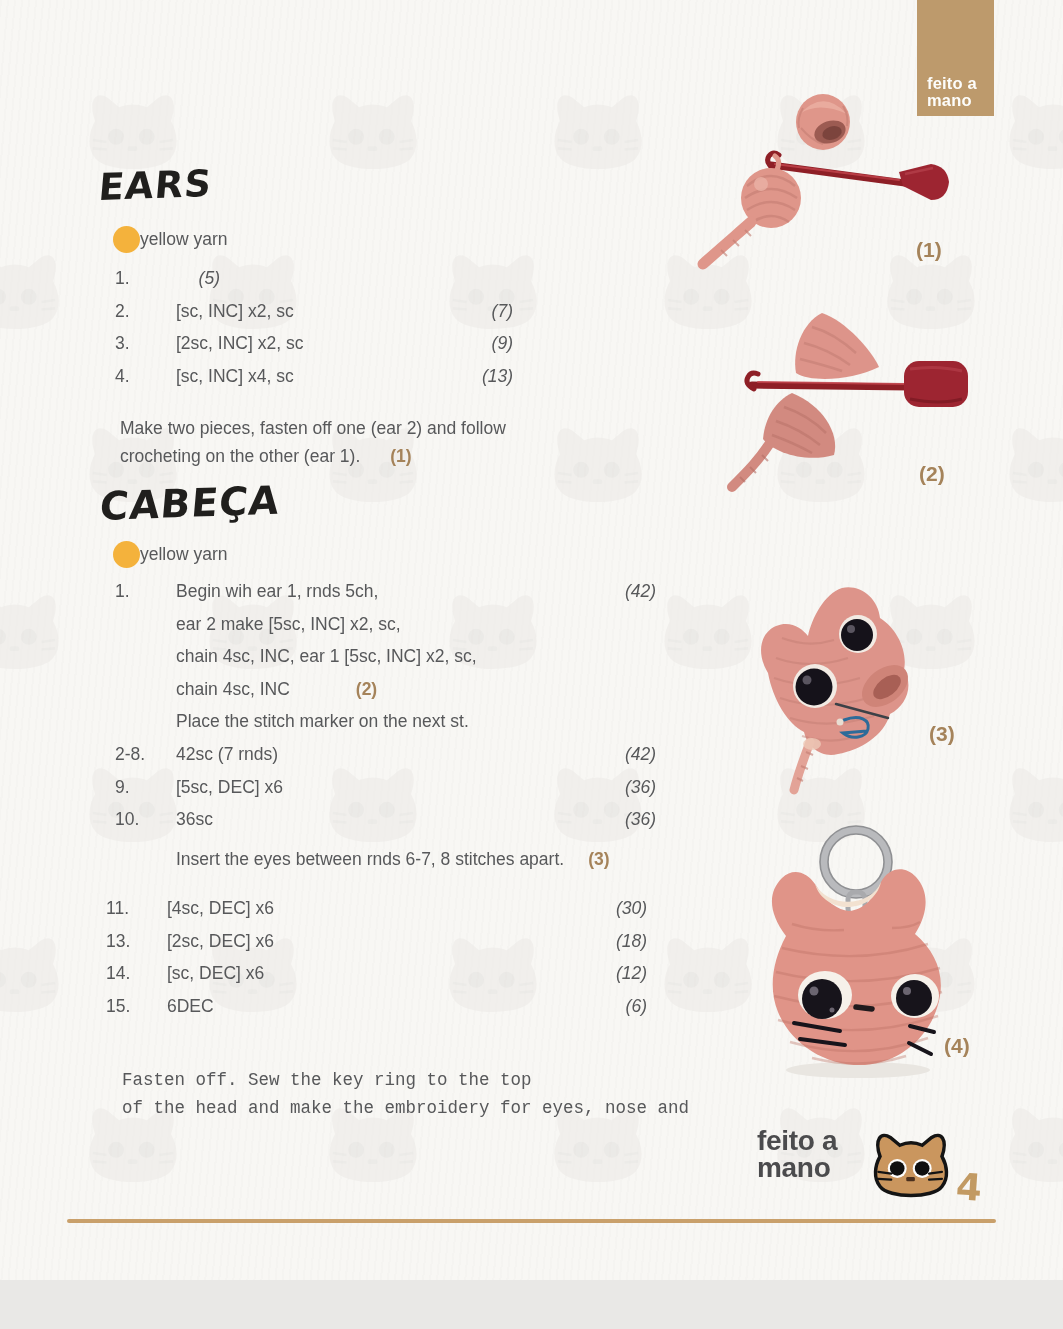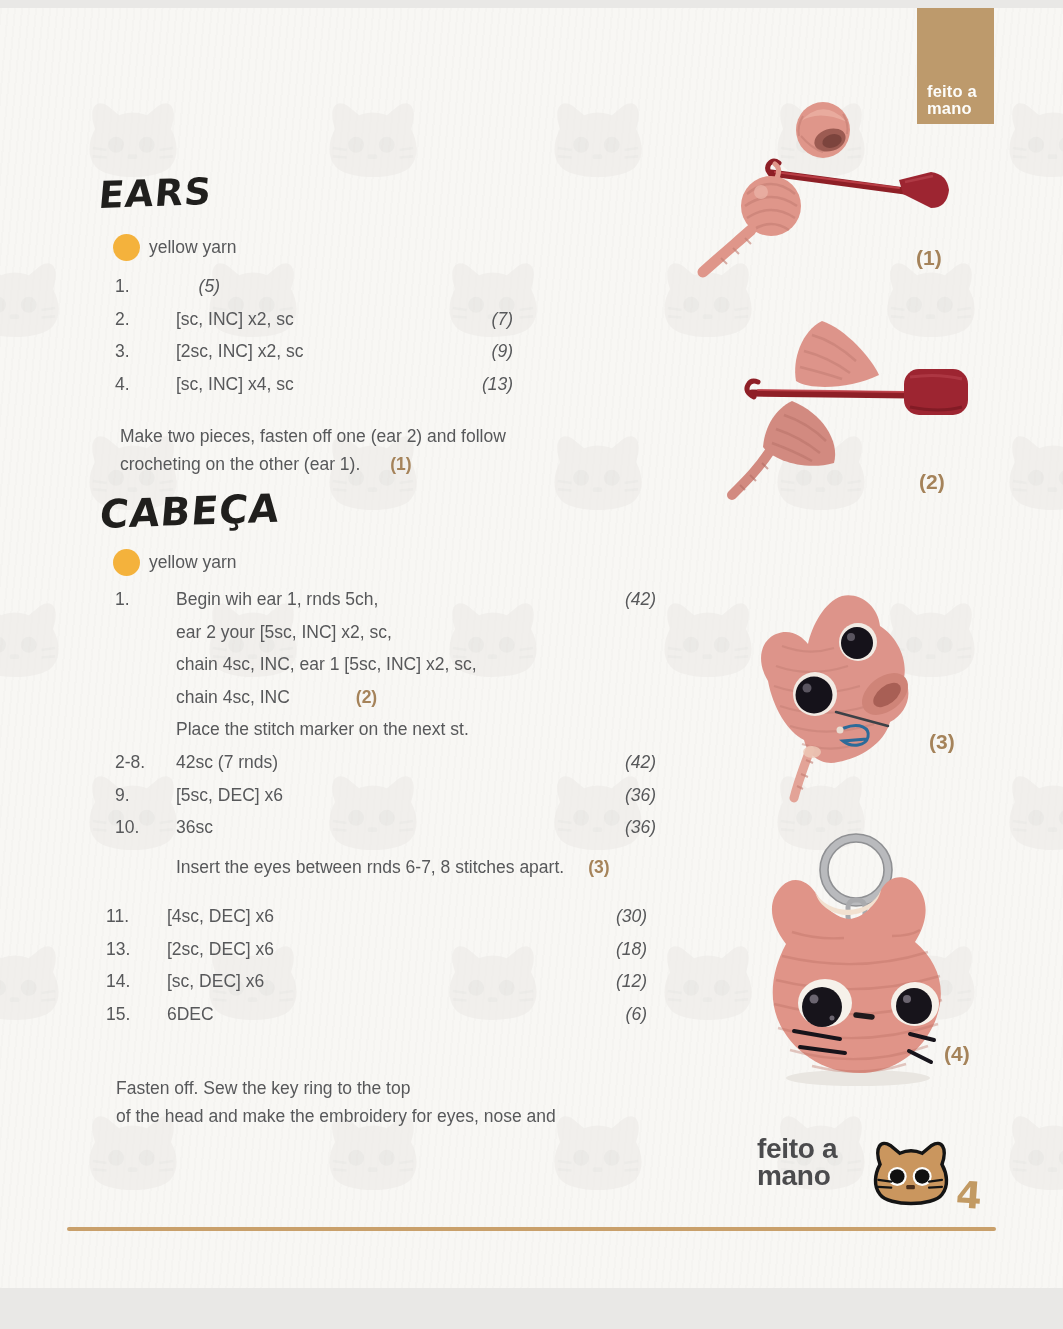--- a/index.html
+++ b/index.html
@@ -1,18 +1,18 @@
 <!DOCTYPE html>
 <html><head>
 <meta charset="utf-8">
 <style>
   * { margin:0; padding:0; box-sizing:border-box; }
   html,body { background:#e9e8e6; }
   #page {
-    position:relative; width:1063px; height:1280px; margin:8px auto;
+    position:relative; width:1063px; height:1280px; margin:0 auto;
     background:#f8f7f4;
     background-image:
       repeating-linear-gradient(95deg, rgba(0,0,0,0.012) 0 2px, transparent 2px 7px),
       repeating-linear-gradient(5deg, rgba(255,255,255,0.03) 0 3px, transparent 3px 9px);
     overflow:hidden;
     font-family:"Liberation Sans", sans-serif;
     color:#57585a;
     font-size:17.5px;
     padding-left:38px;
   }
@@ -21,21 +21,21 @@
   
   .sec-title {
     position:absolute;
     font-family:"DejaVu Sans", sans-serif;
     font-weight:800; color:#201f1d;
     font-size:37px; letter-spacing:1px;
     transform:rotate(-2deg) skewX(-7deg);
     transform-origin:left bottom;
   }
   
-  .yarn-row { position:absolute; display:flex; align-items:center; gap:9px; }
+  .yarn-row { position:absolute; display:flex; align-items:center; }
   .yarn-dot { width:27px; height:27px; border-radius:50%; background:#f4b23c; flex:none; }
   
   .rows { position:absolute; }
   .inst-row { display:flex; align-items:flex-start; }
   .inst-row .num  { flex:none; width:61px; }
   .inst-row .body { flex:1; }
   .inst-row .count{ flex:none; width:58px; text-align:right; font-style:italic; }
   .rows .line, .inst-row .num, .inst-row .count { line-height:32.6px; height:32.6px; white-space:nowrap; }
   #ears-rows { width:398px; }
   #ears-rows .count { width:44px; }
@@ -253,21 +253,21 @@
   <div class="yarn-row" style="left:113px; top:541px;">
     <span class="yarn-dot"></span>
     <span>yellow yarn</span>
   </div>
 
   <div class="rows" id="cabeca-rows-a" style="left:115px; top:575px;">
       <div class="inst-row">
         <span class="num">1.</span>
         <div class="body">
           <div class="line"><span>Begin wih </span><span class="u">ear 1</span><span>, rnds 5ch,</span></div>
-          <div class="line"><span class="u">ear 2</span><span> your [5sc, INC] x2, sc,</span></div>
+          <div class="line"><span class="u">ear 2</span><span> make [5sc, INC] x2, sc,</span></div>
           <div class="line"><span class="u">chain</span><span> 4sc, INC, </span><span class="u">ear 1</span><span> [5sc, INC] x2, sc,</span></div>
           <div class="line"><span class="u">chain</span><span> 4sc, INC</span><span class="ref">(2)</span></div>
           <div class="line"><span>Place the stitch marker on the next st.</span></div>
         </div>
         <span class="count">(42)</span>
       </div>
       <div class="inst-row">
         <span class="num">2-8.</span>
         <div class="body">
           <div class="line"><span>42sc (7 rnds)</span></div>
@@ -318,21 +318,21 @@
       </div>
       <div class="inst-row">
         <span class="num">15.</span>
         <div class="body">
           <div class="line"><span>6DEC</span></div>
         </div>
         <span class="count">(6)</span>
       </div>
     </div>
 
-  <div class="note" id="closing-note" style="left:116px; top:1066px;">
+  <div class="note" id="closing-note" style="left:122px; top:1066px;font-family:Liberation Mono, monospace;">
       <div class="nline"><span>Fasten off. Sew the key ring to the top</span></div>
       <div class="nline"><span>of the head and make the embroidery for eyes, nose and</span></div>
     </div>
 
   <svg class="fig" style="left:693px; top:70px;" width="265" height="215" viewBox="0 0 265 215">
 
     <g>
       <ellipse cx="130" cy="52" rx="27" ry="28" fill="#df968a"></ellipse>
       <path d="M106,45 Q130,18 154,44 Q136,36 122,38 Q110,40 106,45 Z" fill="#e9ab9e"></path>
       <ellipse cx="137" cy="62" rx="16" ry="11" transform="rotate(-18 137 62)" fill="#9c5b52"></ellipse>

